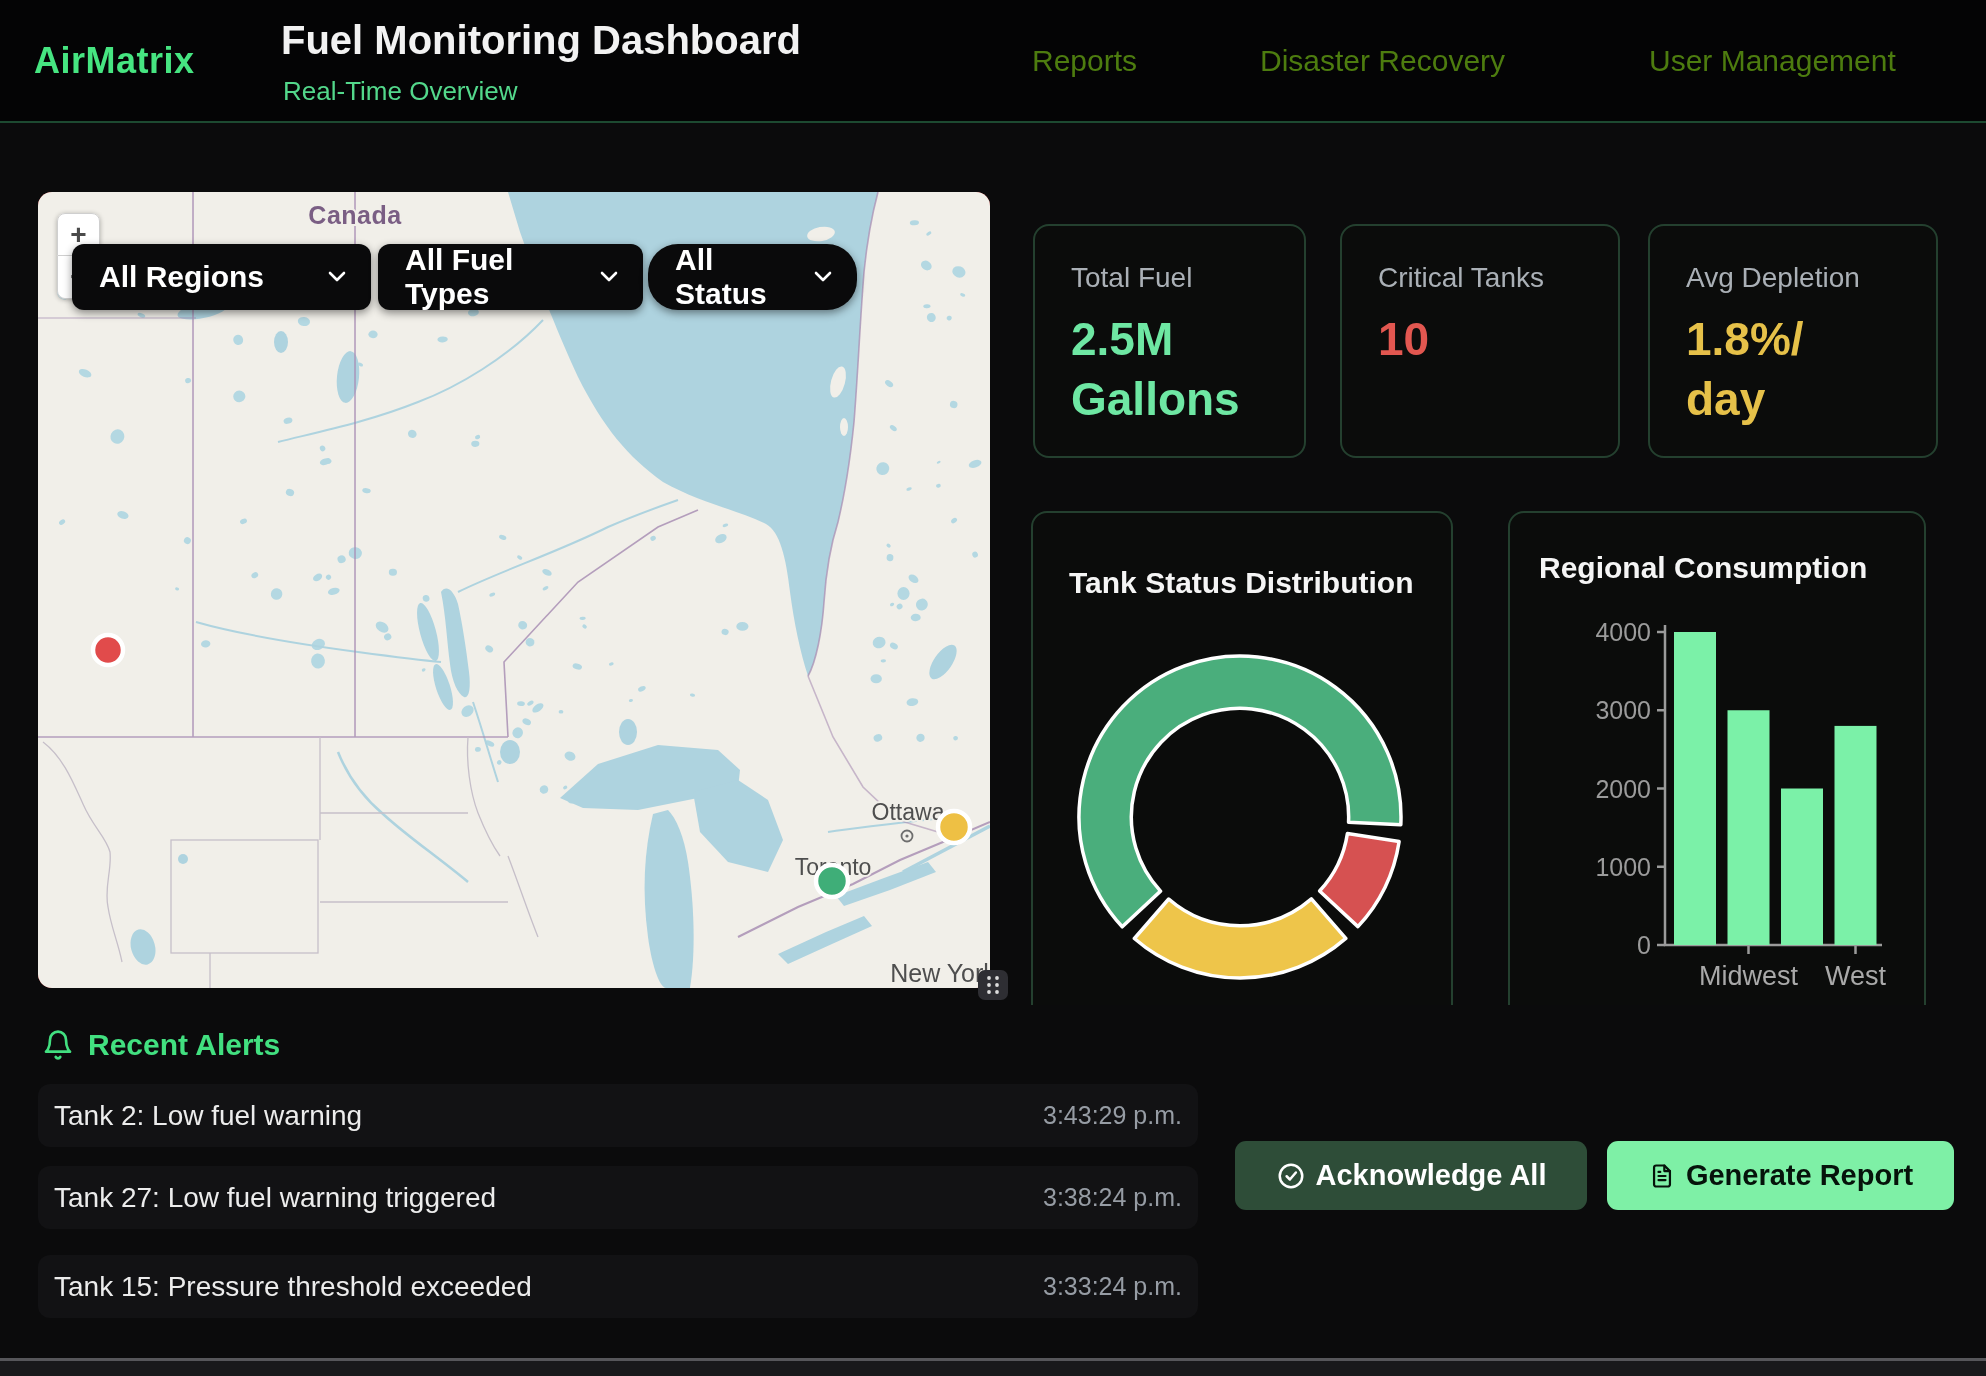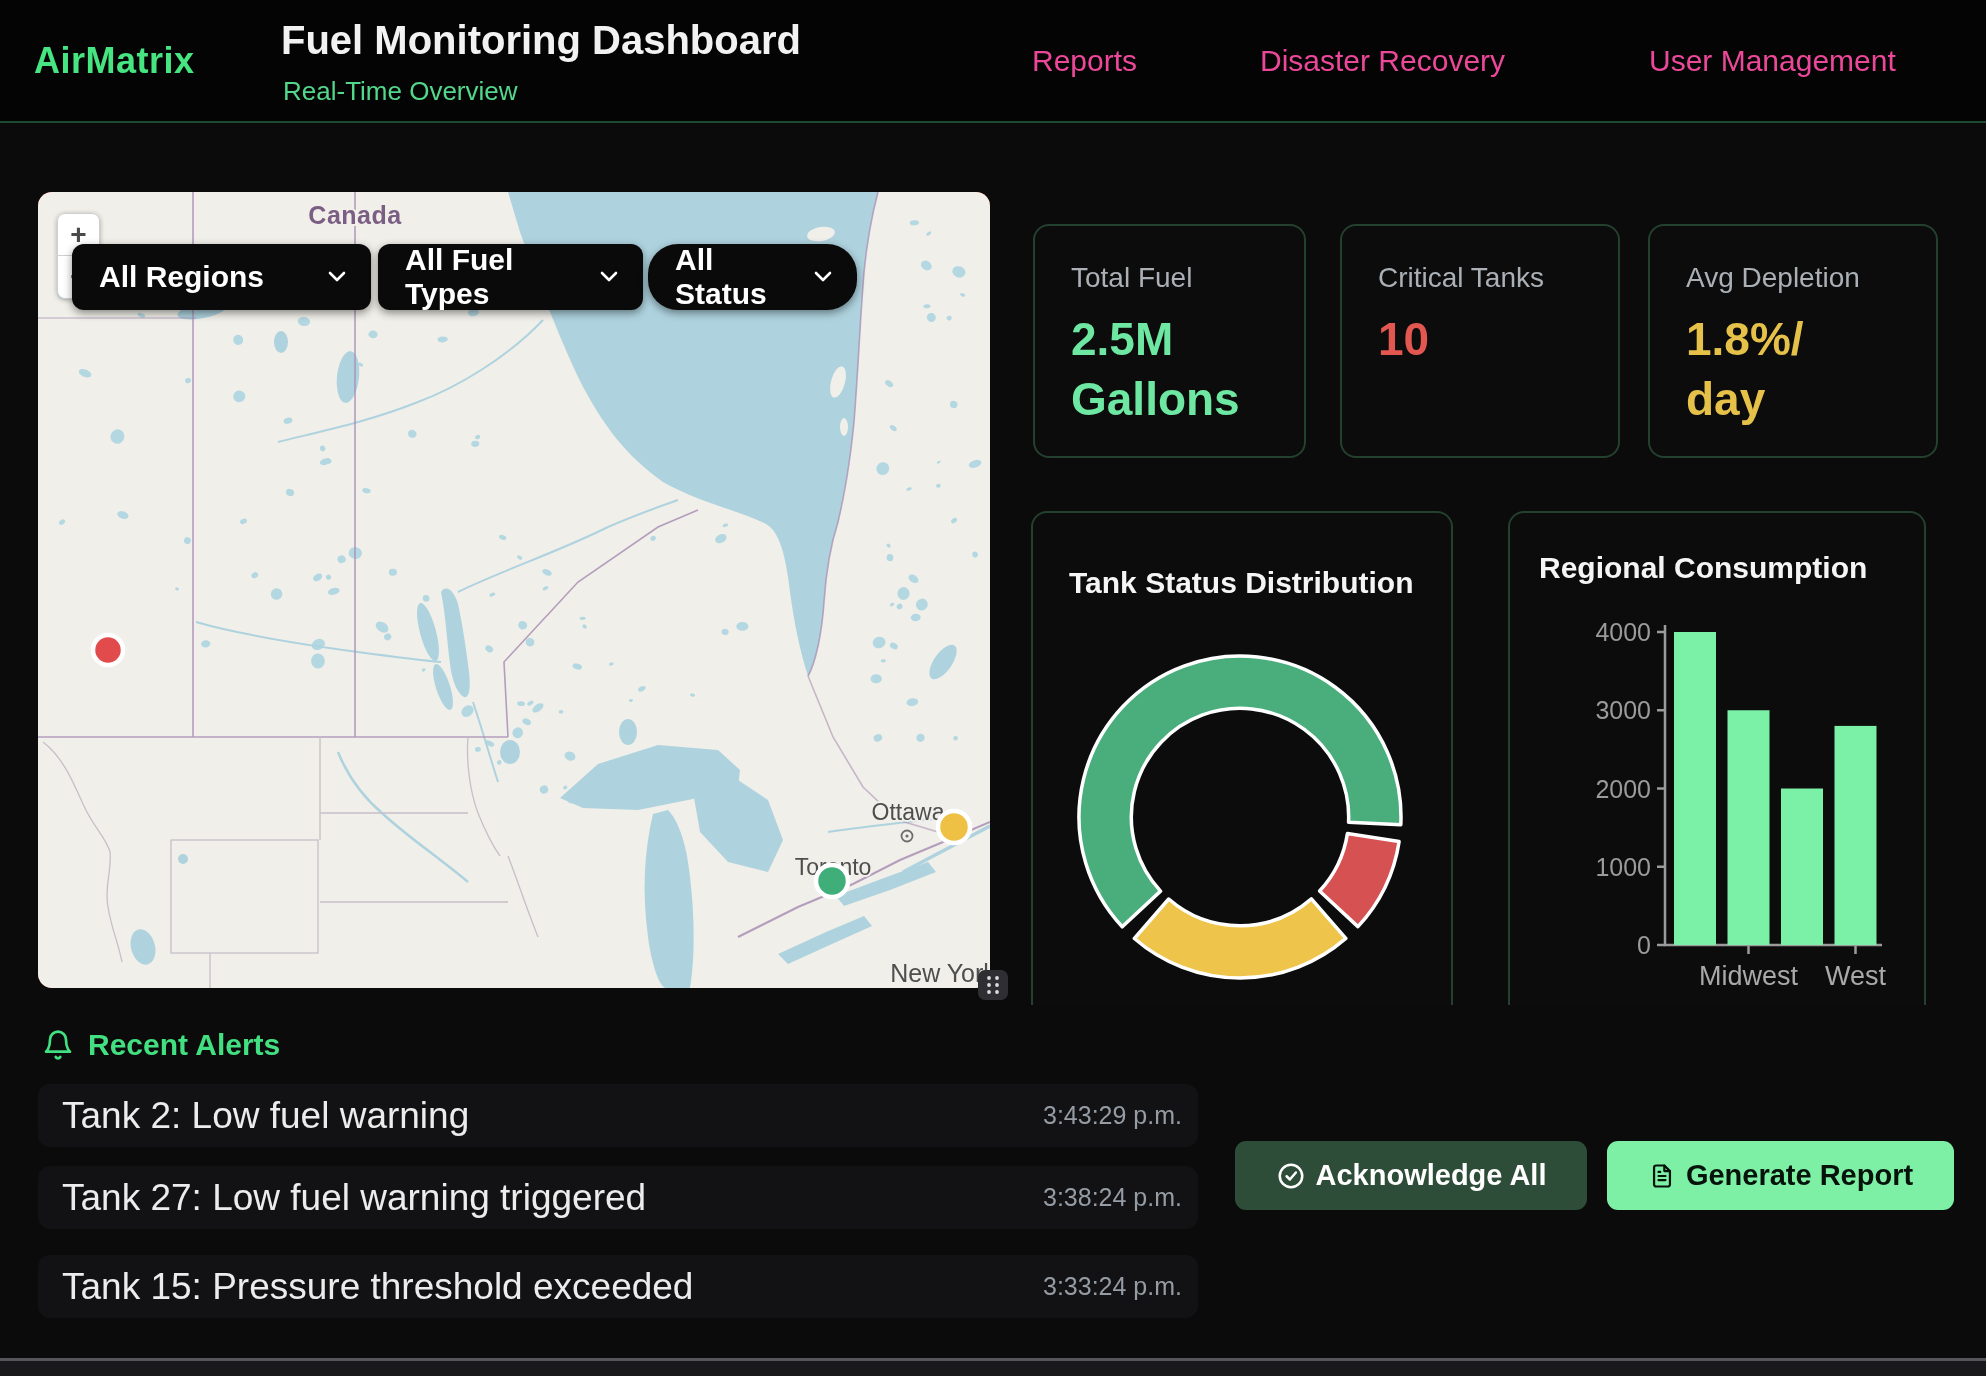--- a/index.html
+++ b/index.html
@@ -8,21 +8,21 @@
         font-family:"Liberation Sans","DejaVu Sans",sans-serif;color:#ececec;}
 
   
   .header{position:absolute;left:0;top:0;width:1986px;height:123px;background:#040405;
           border-bottom:2px solid #1d4a31;}
   .logo{position:absolute;left:34px;top:0;height:121px;display:flex;align-items:center;
         font-size:36px;font-weight:700;color:#46e581;letter-spacing:.5px;cursor:pointer;}
   .title{position:absolute;left:281px;top:18px;font-size:40px;font-weight:700;color:#f2f2f2;}
   .subtitle{position:absolute;left:283px;top:76px;font-size:26px;font-weight:500;color:#53d88b;}
   .nav-item{position:absolute;top:0;height:121px;display:flex;align-items:center;
-            font-size:30px;color:#ec4899;cursor:pointer;}
+            font-size:30px;color:#4d7c0f;cursor:pointer;}
   .nav-reports{left:1032px;} .nav-dr{left:1260px;} .nav-um{left:1649px;}
 
   
   .dashboard{position:absolute;left:0;top:0;width:1986px;height:1005px;overflow:hidden;}
 
   .map-panel{position:absolute;left:38px;top:192px;width:952px;height:796px;
              border-radius:14px;overflow:hidden;background:#b91c1c;cursor:grab;}
   .map-panel svg.basemap{position:absolute;left:0;top:0;}
 
   .zoomctl{position:absolute;left:19px;top:21px;width:43px;border-radius:8px;
@@ -55,21 +55,21 @@
   .card-title{position:absolute;top:38px;font-size:30px;font-weight:700;color:#f5f5f5;}
   .chart1 .card-title{left:36px;margin-top:15px;} .chart2 .card-title{left:29px;}
   .chart-svg{position:absolute;left:0;top:0;}
 
   
   .alerts-head{position:absolute;left:42px;top:1028px;display:flex;align-items:center;gap:14px;}
   .alerts-title{font-size:30px;font-weight:700;color:#42e080;}
   .alert-row{position:absolute;left:38px;width:1160px;height:63px;background:#121214;border-radius:12px;
              display:flex;align-items:center;padding:0 16px 0 16px;cursor:pointer;}
   .row1{top:1084px;} .row2{top:1166px;} .row3{top:1255px;}
-  .alert-text{font-size:37px;color:#ececec;margin-left:8px;}
+  .alert-text{font-size:28px;color:#ececec;}
   .alert-time{margin-left:auto;font-size:25px;color:#969ca4;}
 
   .btn{position:absolute;top:1141px;height:69px;border:none;border-radius:11px;display:flex;
        align-items:center;justify-content:center;gap:10px;cursor:pointer;
        font-family:"Liberation Sans",sans-serif;}
   .btn-ack{left:1235px;width:352px;background:#2e4d38;color:#fff;font-size:29px;font-weight:600;}
   .btn-gen{left:1607px;width:347px;background:#7ef0a6;color:#06130b;font-size:29px;font-weight:700;}
 
   .bottom-line{position:absolute;left:0;top:1358px;width:1986px;height:3px;background:#56565a;}
   .bottom-strip{position:absolute;left:0;top:1361px;width:1986px;height:15px;background:#19191b;}

